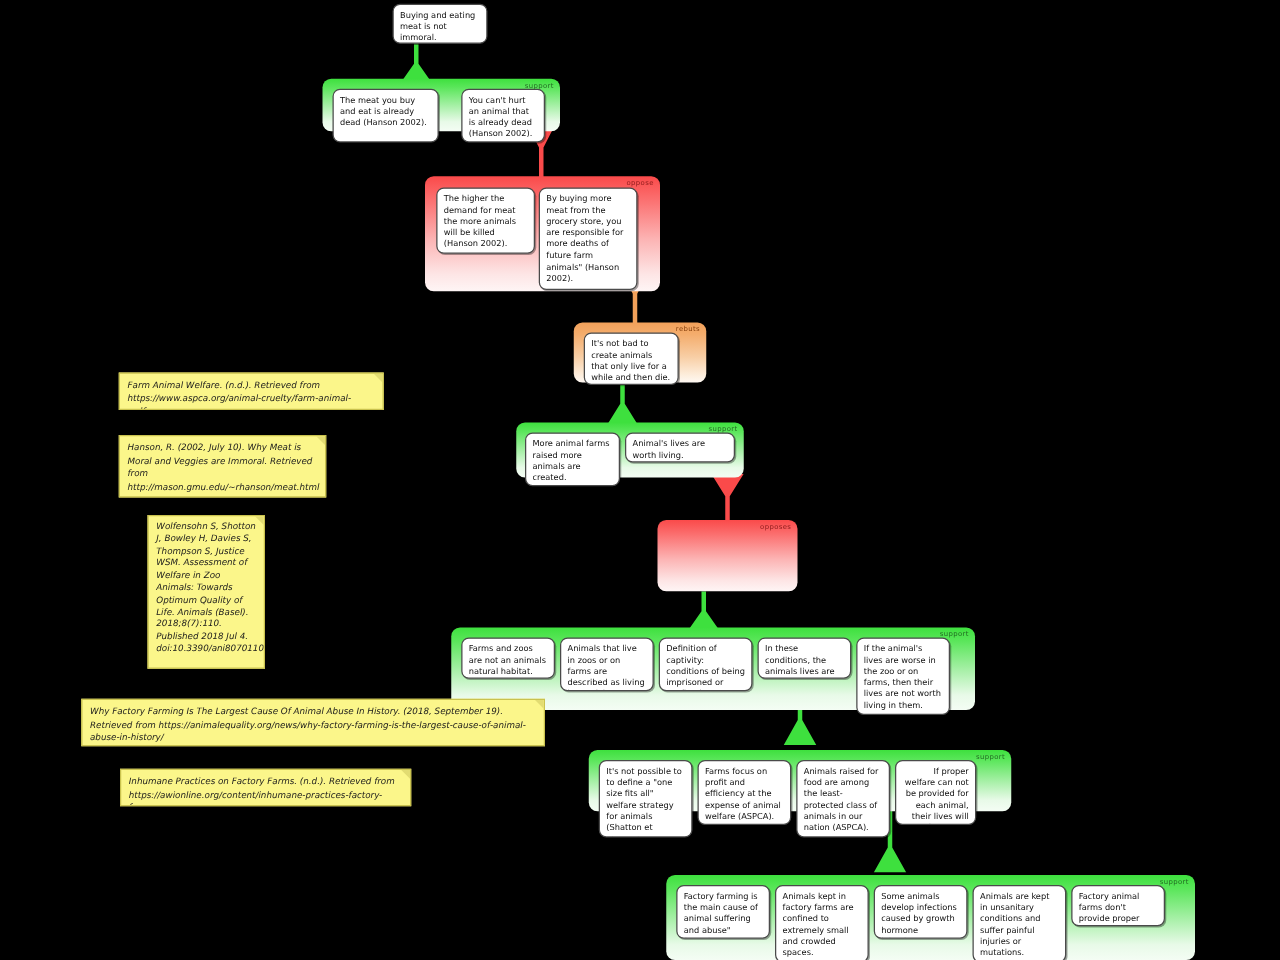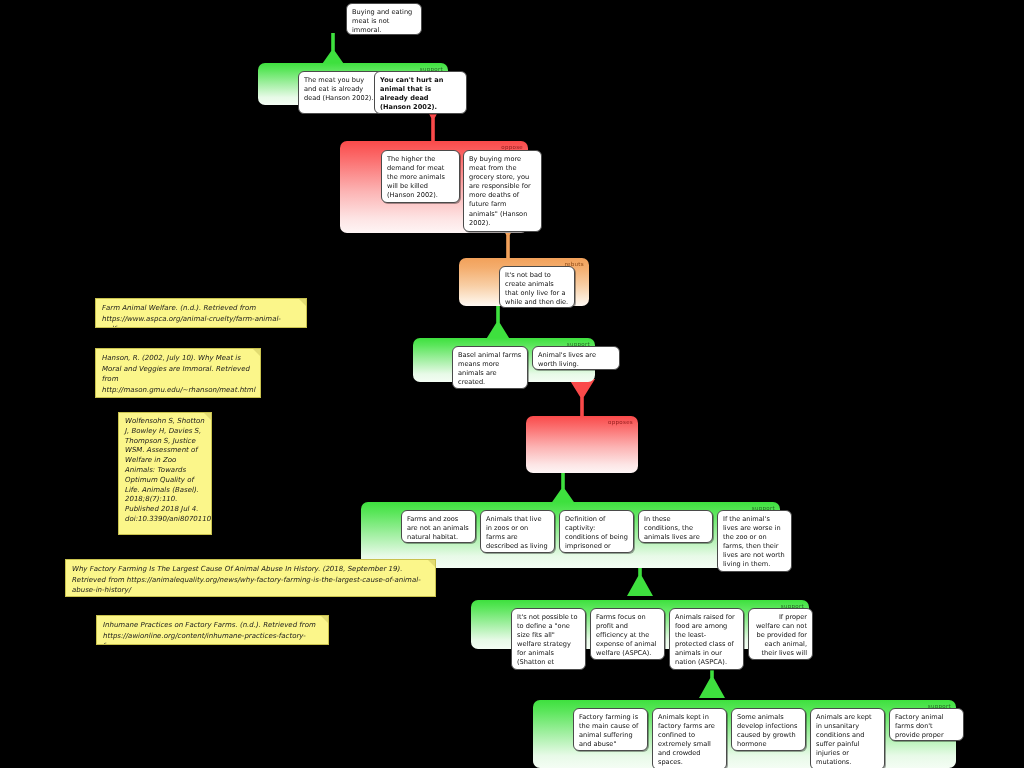--- a/index.html
+++ b/index.html
@@ -45,21 +45,20 @@
     border:1px solid #4a4a4a;
     border-radius:6px;
     box-sizing:border-box;
     padding:4px 5px 3px 5px;
     font-size:6.6px;
     line-height:9.1px;
     color:#111;
     font-family:"DejaVu Sans", sans-serif;
     box-shadow:1px 1px 0 rgba(0,0,0,.35);
     overflow:hidden;
-    margin-left:32px;
   }
   .card.root{box-shadow:1px 1px 0 rgba(0,0,0,.45);}
 
   
   .conn{position:absolute;}
   .conn svg{display:block;}
 
   
   .note{
     position:absolute;
@@ -137,46 +136,46 @@
 
   <div class="card root" style="left:314px;top:3px;width:76px;height:32px;">
     <span>Buying and eating meat is not immoral.</span>
   </div>
 
   <div class="group support" style="left:258px;top:63px;width:190px;height:42px;">
     <span class="grouplabel">support</span>
     <div class="card" style="left:8px;top:8px;width:85px;height:43px;">
       <span>The meat you buy and eat is already dead (Hanson 2002).</span>
     </div>
-    <div class="card" style="left:84px;top:8px;width:93px;height:43px;font-weight:bold;">
+    <div class="card" style="left:111px;top:8px;width:67px;height:43px;">
       <span>You can't hurt an animal that is already dead (Hanson 2002).</span>
     </div>
   </div>
 
   <div class="group oppose" style="left:340px;top:141px;width:188px;height:92px;">
     <span class="grouplabel">oppose</span>
     <div class="card" style="left:9px;top:9px;width:79px;height:53px;">
       <span>The higher the demand for meat the more animals will be killed (Hanson 2002).</span>
     </div>
     <div class="card" style="left:91px;top:9px;width:79px;height:82px;">
       <span>By buying more meat from the grocery store, you are responsible for more deaths of future farm animals" (Hanson 2002).</span>
     </div>
   </div>
 
-  <div class="group rebut" style="left:459px;top:258px;width:130px;height:48px;padding-left:32px;">
+  <div class="group rebut" style="left:459px;top:258px;width:106px;height:48px;padding-left:32px;">
     <span class="grouplabel">rebuts</span>
     <div class="card" style="left:8px;top:8px;width:76px;height:42px;">
       <span>It's not bad to create animals that only live for a while and then die.</span>
     </div>
   </div>
 
   <div class="group support" style="left:413px;top:338px;width:182px;height:44px;">
     <span class="grouplabel">support</span>
     <div class="card" style="left:7px;top:8px;width:76px;height:43px;">
-      <span>Basel animal farms means more animals are created.</span>
+      <span>More animal farms raised more animals are created.</span>
     </div>
     <div class="card" style="left:87px;top:8px;width:88px;height:24px;">
       <span>Animal's lives are worth living.</span>
     </div>
   </div>
 
   <div class="group oppose" style="left:526px;top:416px;width:112px;height:57px;">
     <span class="grouplabel">opposes</span>
   </div>
 

